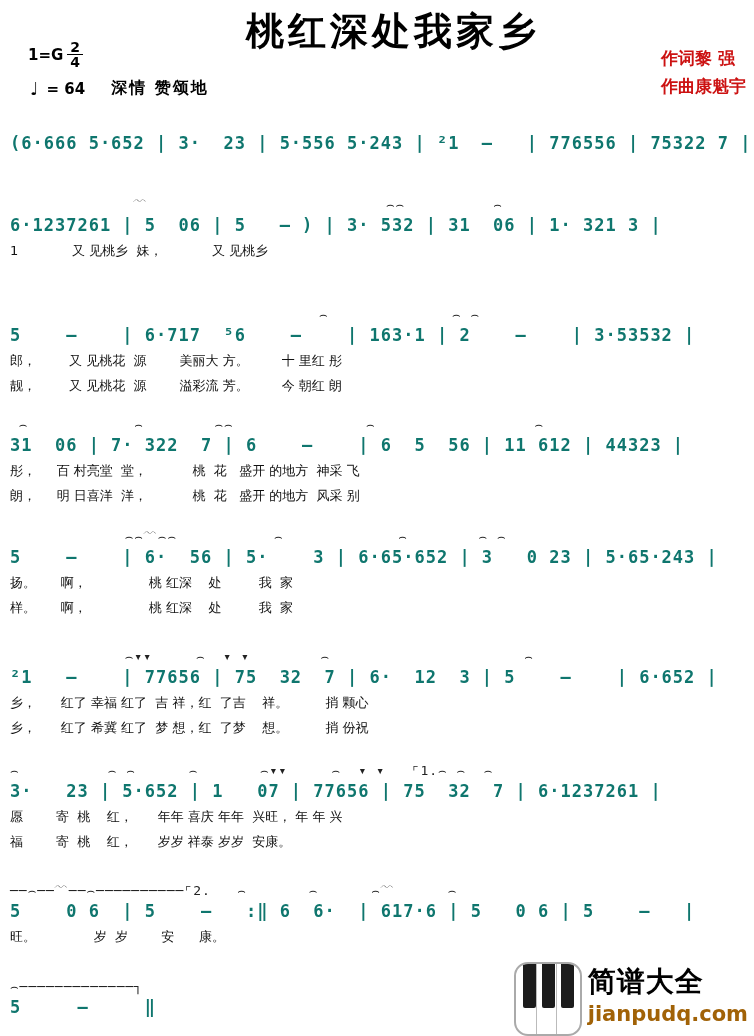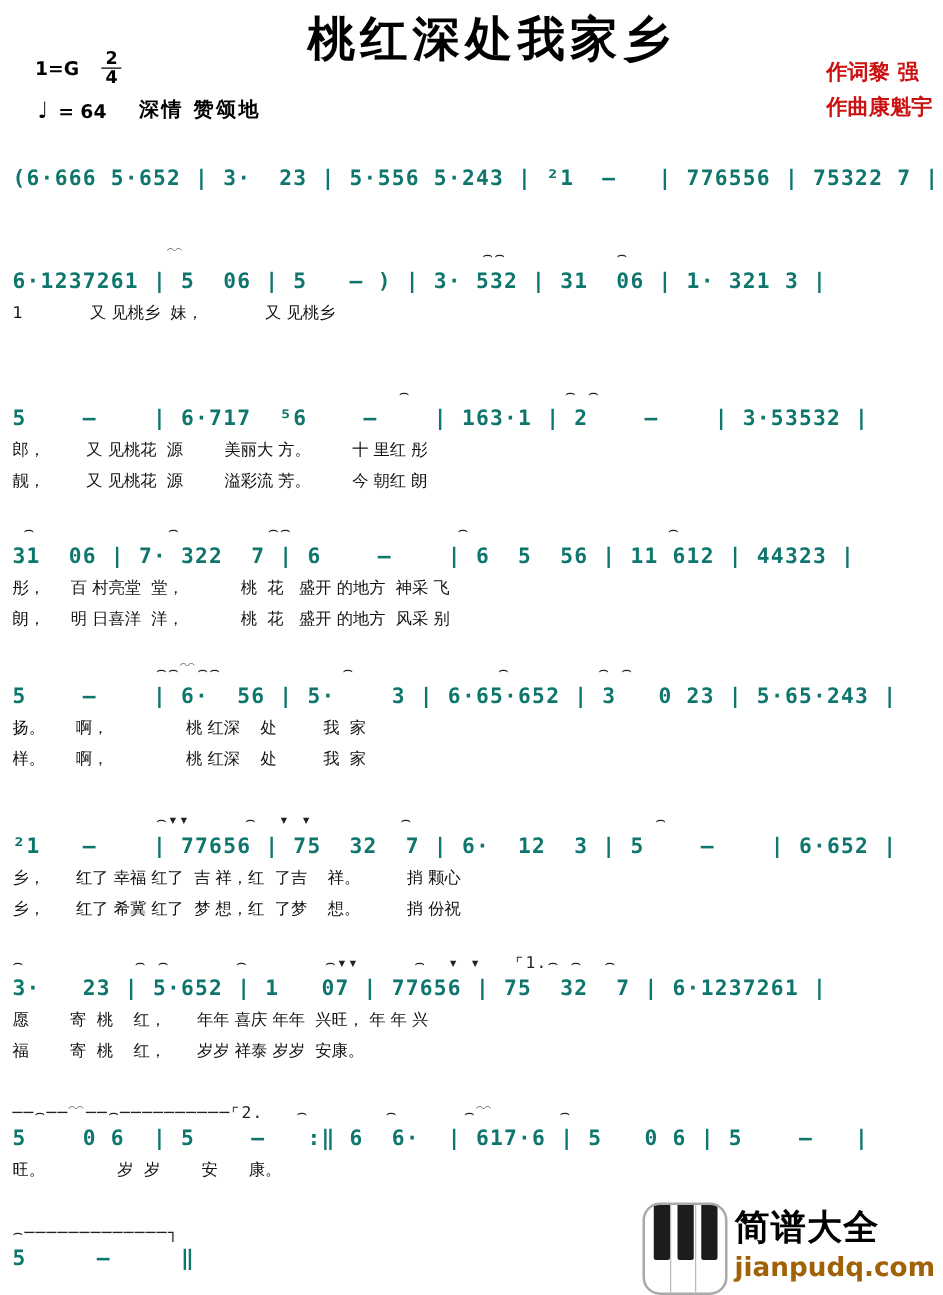--- a/index.html
+++ b/index.html
@@ -3,21 +3,21 @@
 <meta charset="utf-8">
 <style>
   html,body{margin:0;padding:0;background:#fff;}
   .page{position:relative;width:754px;height:1036px;background:#ffffff;
         font-family:"DejaVu Sans", sans-serif;color:#000;overflow:hidden;}
 
   
   .title{position:absolute;top:6px;left:16px;width:754px;text-align:center;
          font-size:38px;font-weight:900;letter-spacing:4px;color:#000;}
   .keysig{position:absolute;top:40px;left:28px;font-size:15px;font-weight:bold;
-          display:flex;align-items:center;gap:18px;}
+          display:flex;align-items:center;gap:4px;}
   .frac{display:inline-flex;flex-direction:column;align-items:center;line-height:1;
         font-size:14px;font-weight:bold;}
   .frac .num{padding:0 3px;}
   .frac .den{border-top:1.5px solid #000;padding:0 3px;}
   .tempo-row{position:absolute;top:78px;left:30px;font-size:15px;font-weight:bold;
              display:flex;align-items:center;gap:8px;}
   .tempo-note{font-size:18px;}
   .expression{font-size:16px;font-weight:bold;letter-spacing:2px;margin-left:18px;}
   .credits{position:absolute;top:44px;right:8px;text-align:left;
            font-size:17px;font-weight:bold;line-height:1.65;}

